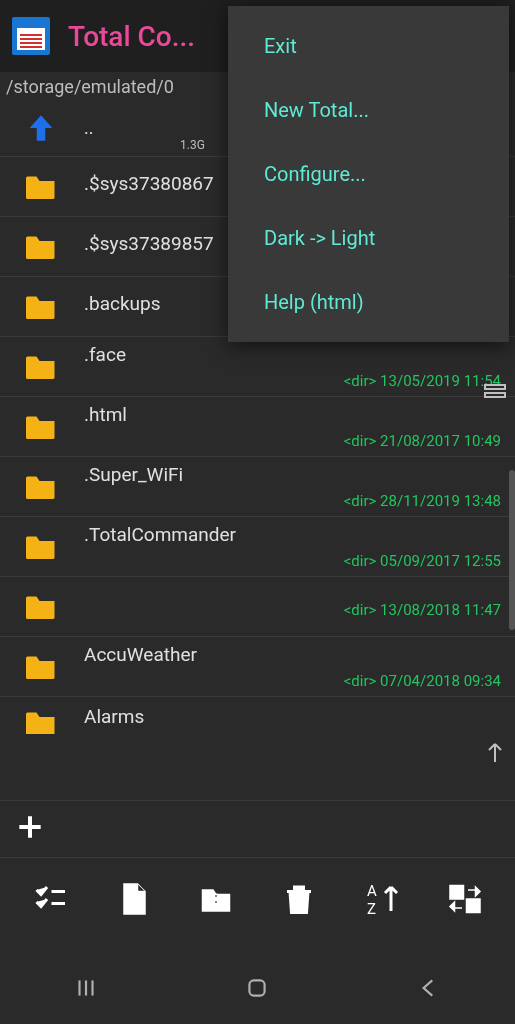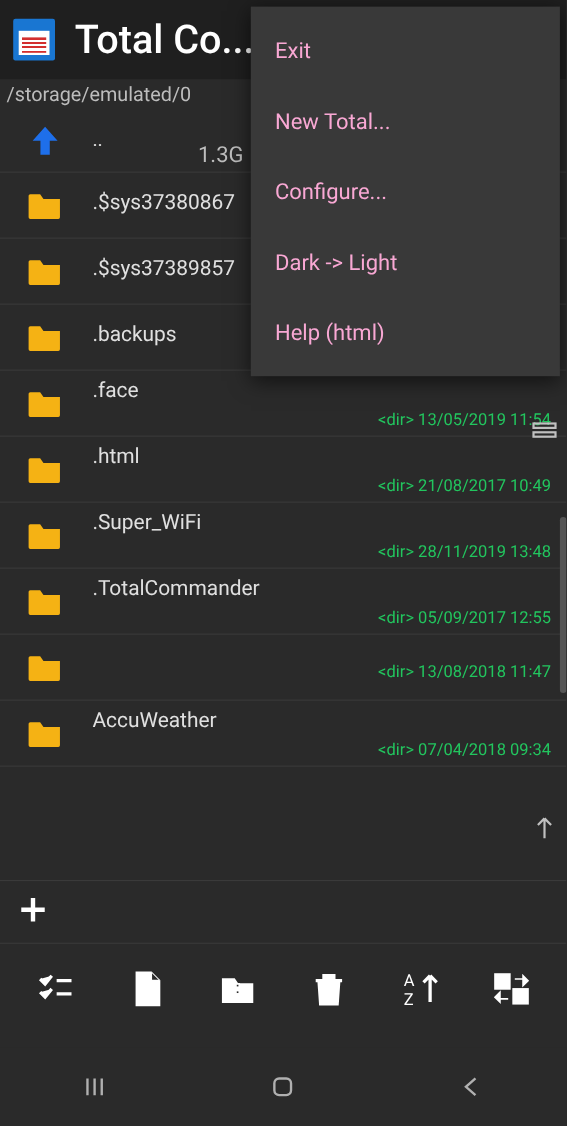--- a/index.html
+++ b/index.html
@@ -33,23 +33,23 @@
     left:5px; right:5px; bottom:5px; height:22px;
     background:#fff;
   }
   .app-icon .lines {
     position:absolute;
     left:8px; right:8px; bottom:7px;
     height:14px;
     background: repeating-linear-gradient(to bottom, #d32f2f 0 2px, #fff 2px 4px);
   }
   .app-title {
-    font-size: 36px;
+    font-size: 28px;
     font-weight: 500;
-    color: #ffffff;
+    color: #ec4899;
     white-space: nowrap;
     overflow: hidden;
   }
   .path-bar {
     font-size: 18px;
     color: #bdbdbd;
     padding: 4px 6px 2px;
   }
   .list {
     position: relative;
@@ -102,21 +102,21 @@
     white-space:nowrap;
   }
   .row.up .row-text { flex-direction: column; }
   .row.up .fname { font-size:18px; }
   
   .row.up { flex-wrap: wrap; }
   .row.up .size {
     position:absolute;
     left: 180px;
     bottom:4px;
-    font-size:20px;
+    font-size:12px;
     color:#bdbdbd;
   }
 
   .row.cut { height:37px; min-height:0; border-bottom:none; overflow:hidden;}
   .row.cut .folder-icon { align-self:flex-start; margin-top:6px;}
   .row.cut .fname { margin-top:2px;}
 
   
   .side-btn {
     position:absolute;
@@ -135,23 +135,23 @@
     position:absolute;
     top:6px;
     left:228px;
     width:281px;
     background:#393939;
     box-shadow: 0 4px 18px rgba(0,0,0,0.6);
     z-index:10;
     padding: 8px 0;
   }
   .menu-item {
-    padding: 20px 22px;
+    padding: 20px 36px;
     font-size: 20px;
-    color:#f9a8d4;
+    color:#5eead4;
   }
 
   
   .plus-row {
     position:absolute;
     top: 800px;
     border-top:1px solid #3a3a3a;
     border-bottom:1px solid #3a3a3a;
     padding: 10px 14px;
     width:100%;
@@ -320,20 +320,30 @@
     <div class="folder-icon">
         <svg viewBox="0 0 24 24">
           <path d="M3 5h6l2 3h10v11a1 1 0 0 1-1 1H3a1 1 0 0 1-1-1V6a1 1 0 0 1 1-1z"></path>
         </svg>
       </div>
     <div class="row-text">
         <span class="fname">AccuWeather</span>
         <span class="meta">&lt;dir&gt;  07/04/2018  09:34</span>
       </div>
   </div>
+  <div class="row cut">
+    <div class="folder-icon">
+        <svg viewBox="0 0 24 24">
+          <path d="M3 5h6l2 3h10v11a1 1 0 0 1-1 1H3a1 1 0 0 1-1-1V6a1 1 0 0 1 1-1z"></path>
+        </svg>
+      </div>
+    <div class="row-text">
+        <span class="fname">Alarms</span>
+      </div>
+  </div>
 
   <div class="side-btn" style="top:278px">
     <svg viewBox="0 0 24 24">
         <rect x="2" y="6" width="20" height="4"></rect>
         <rect x="2" y="14" width="20" height="4"></rect>
       </svg>
   </div>
   <div class="side-btn" style="top:640px">
     <svg viewBox="0 0 24 24">
         <path d="M12 3v18M12 3l-6 6M12 3l6 6"></path>

